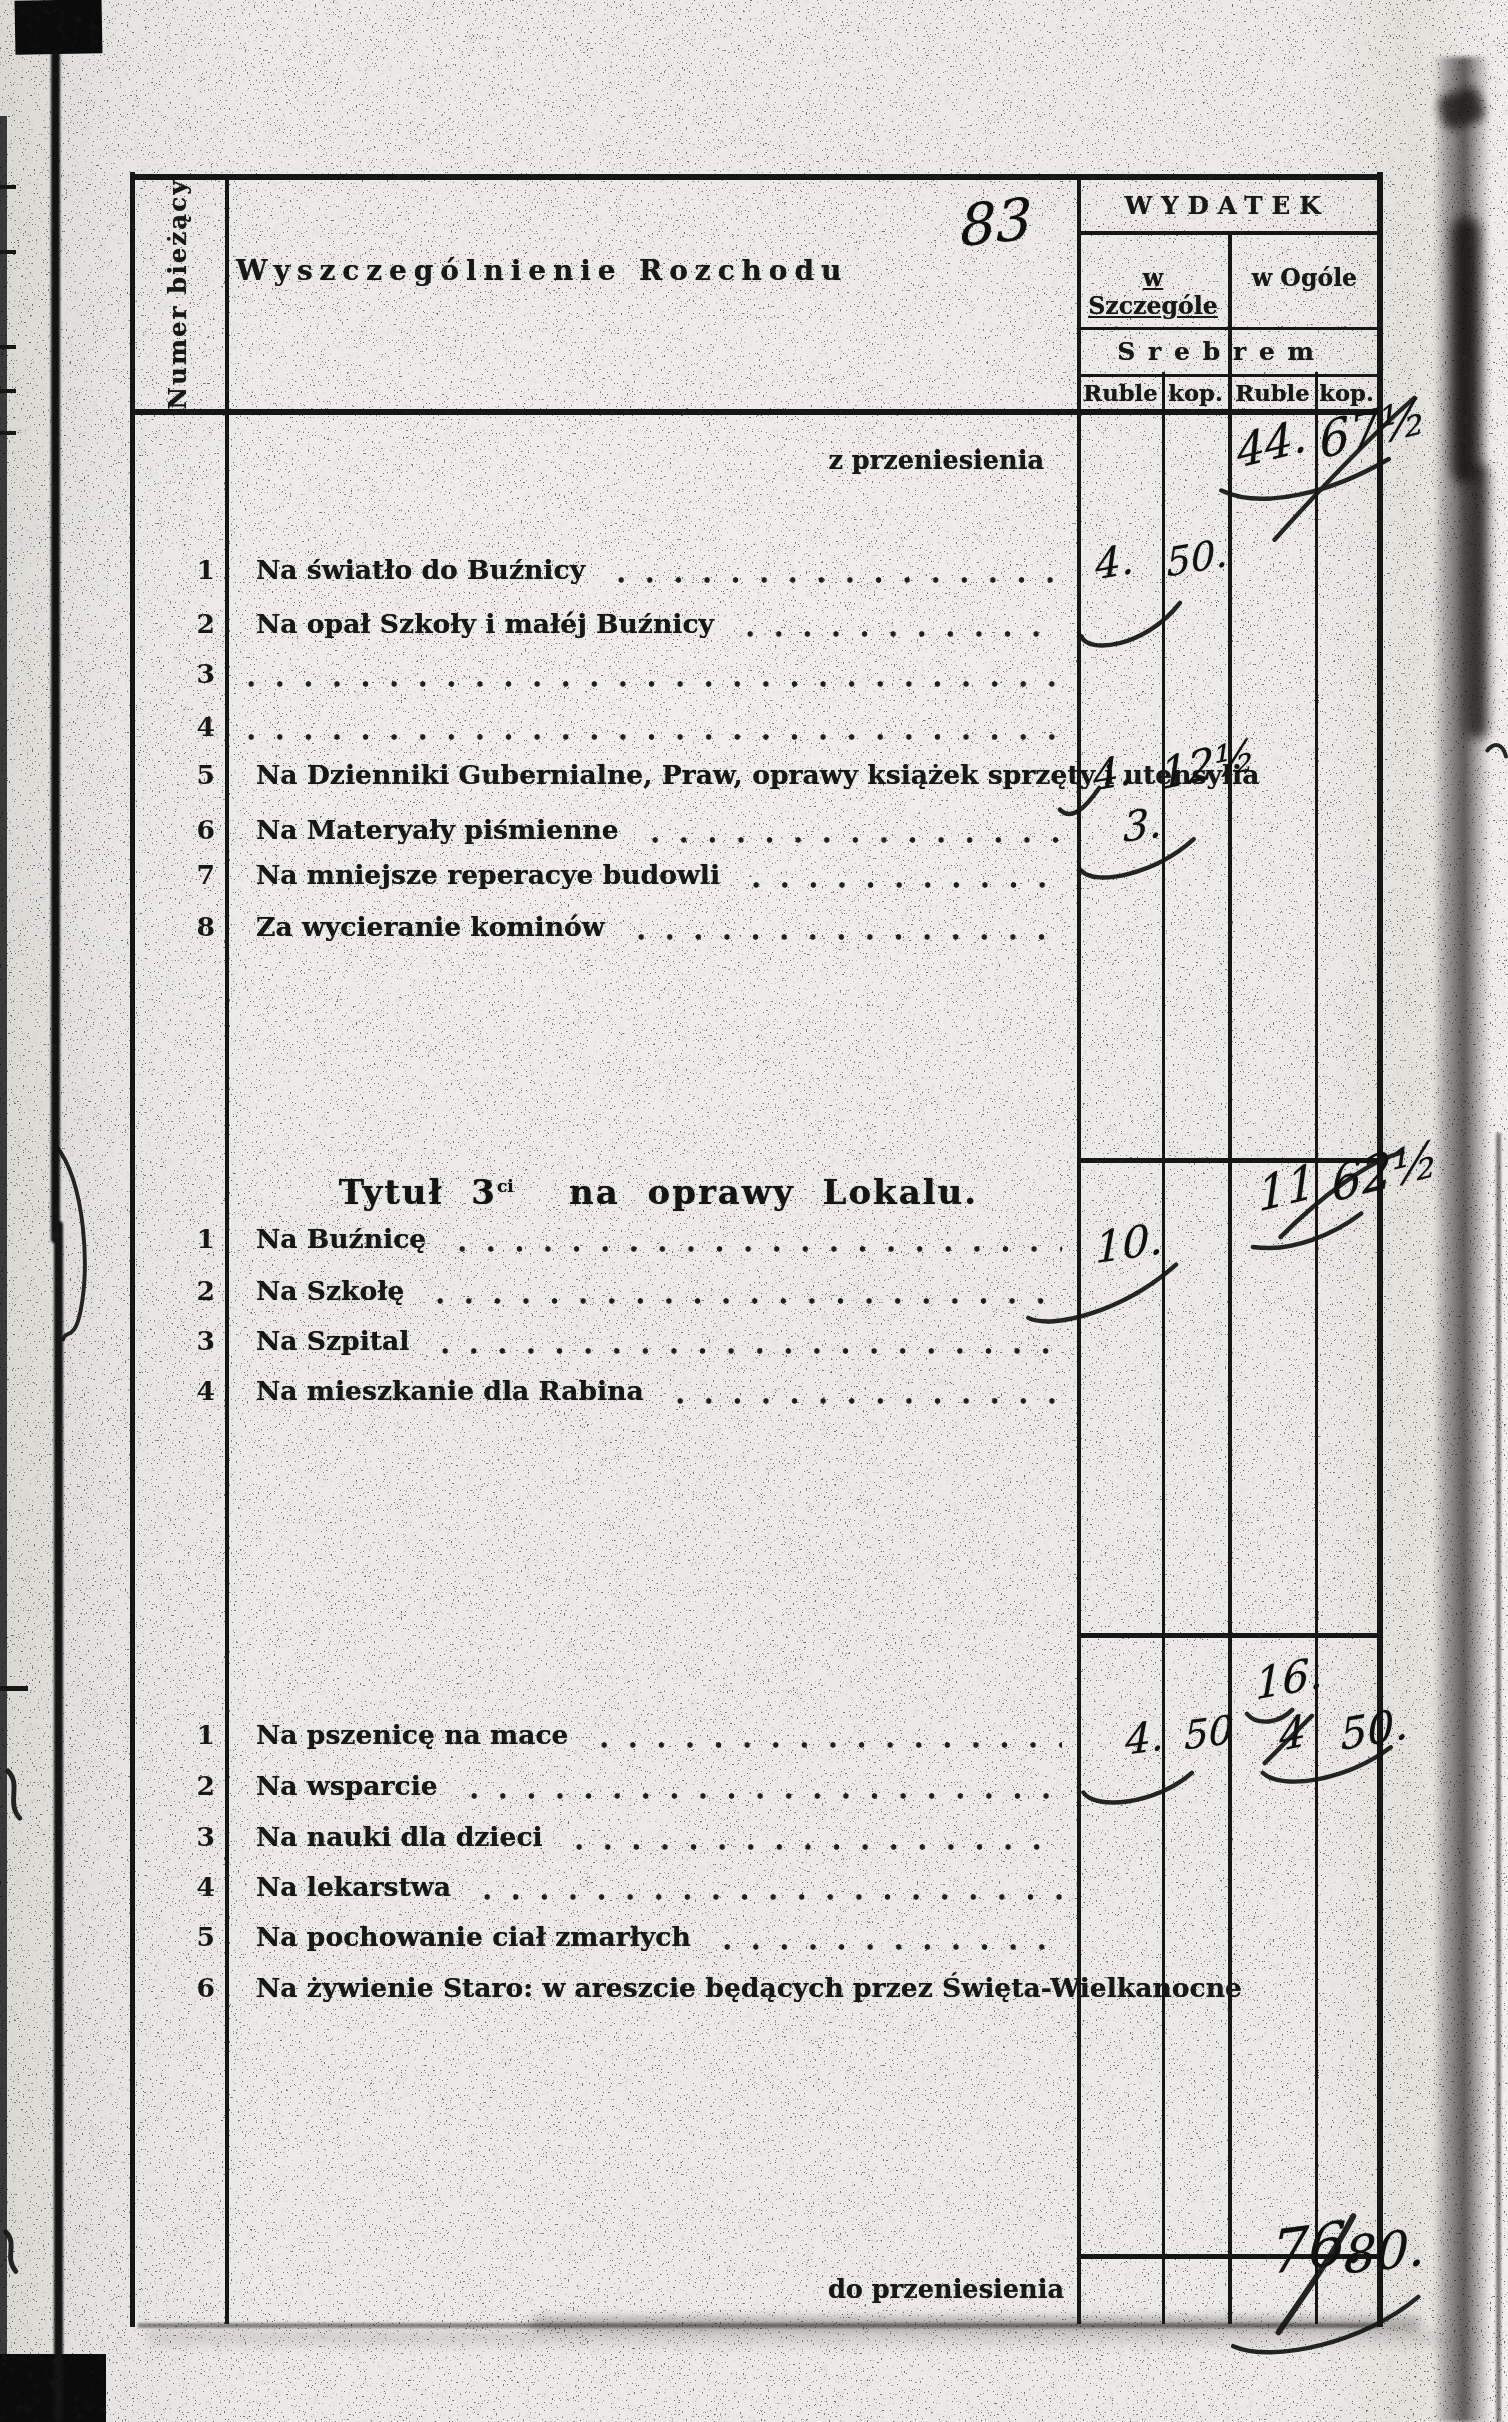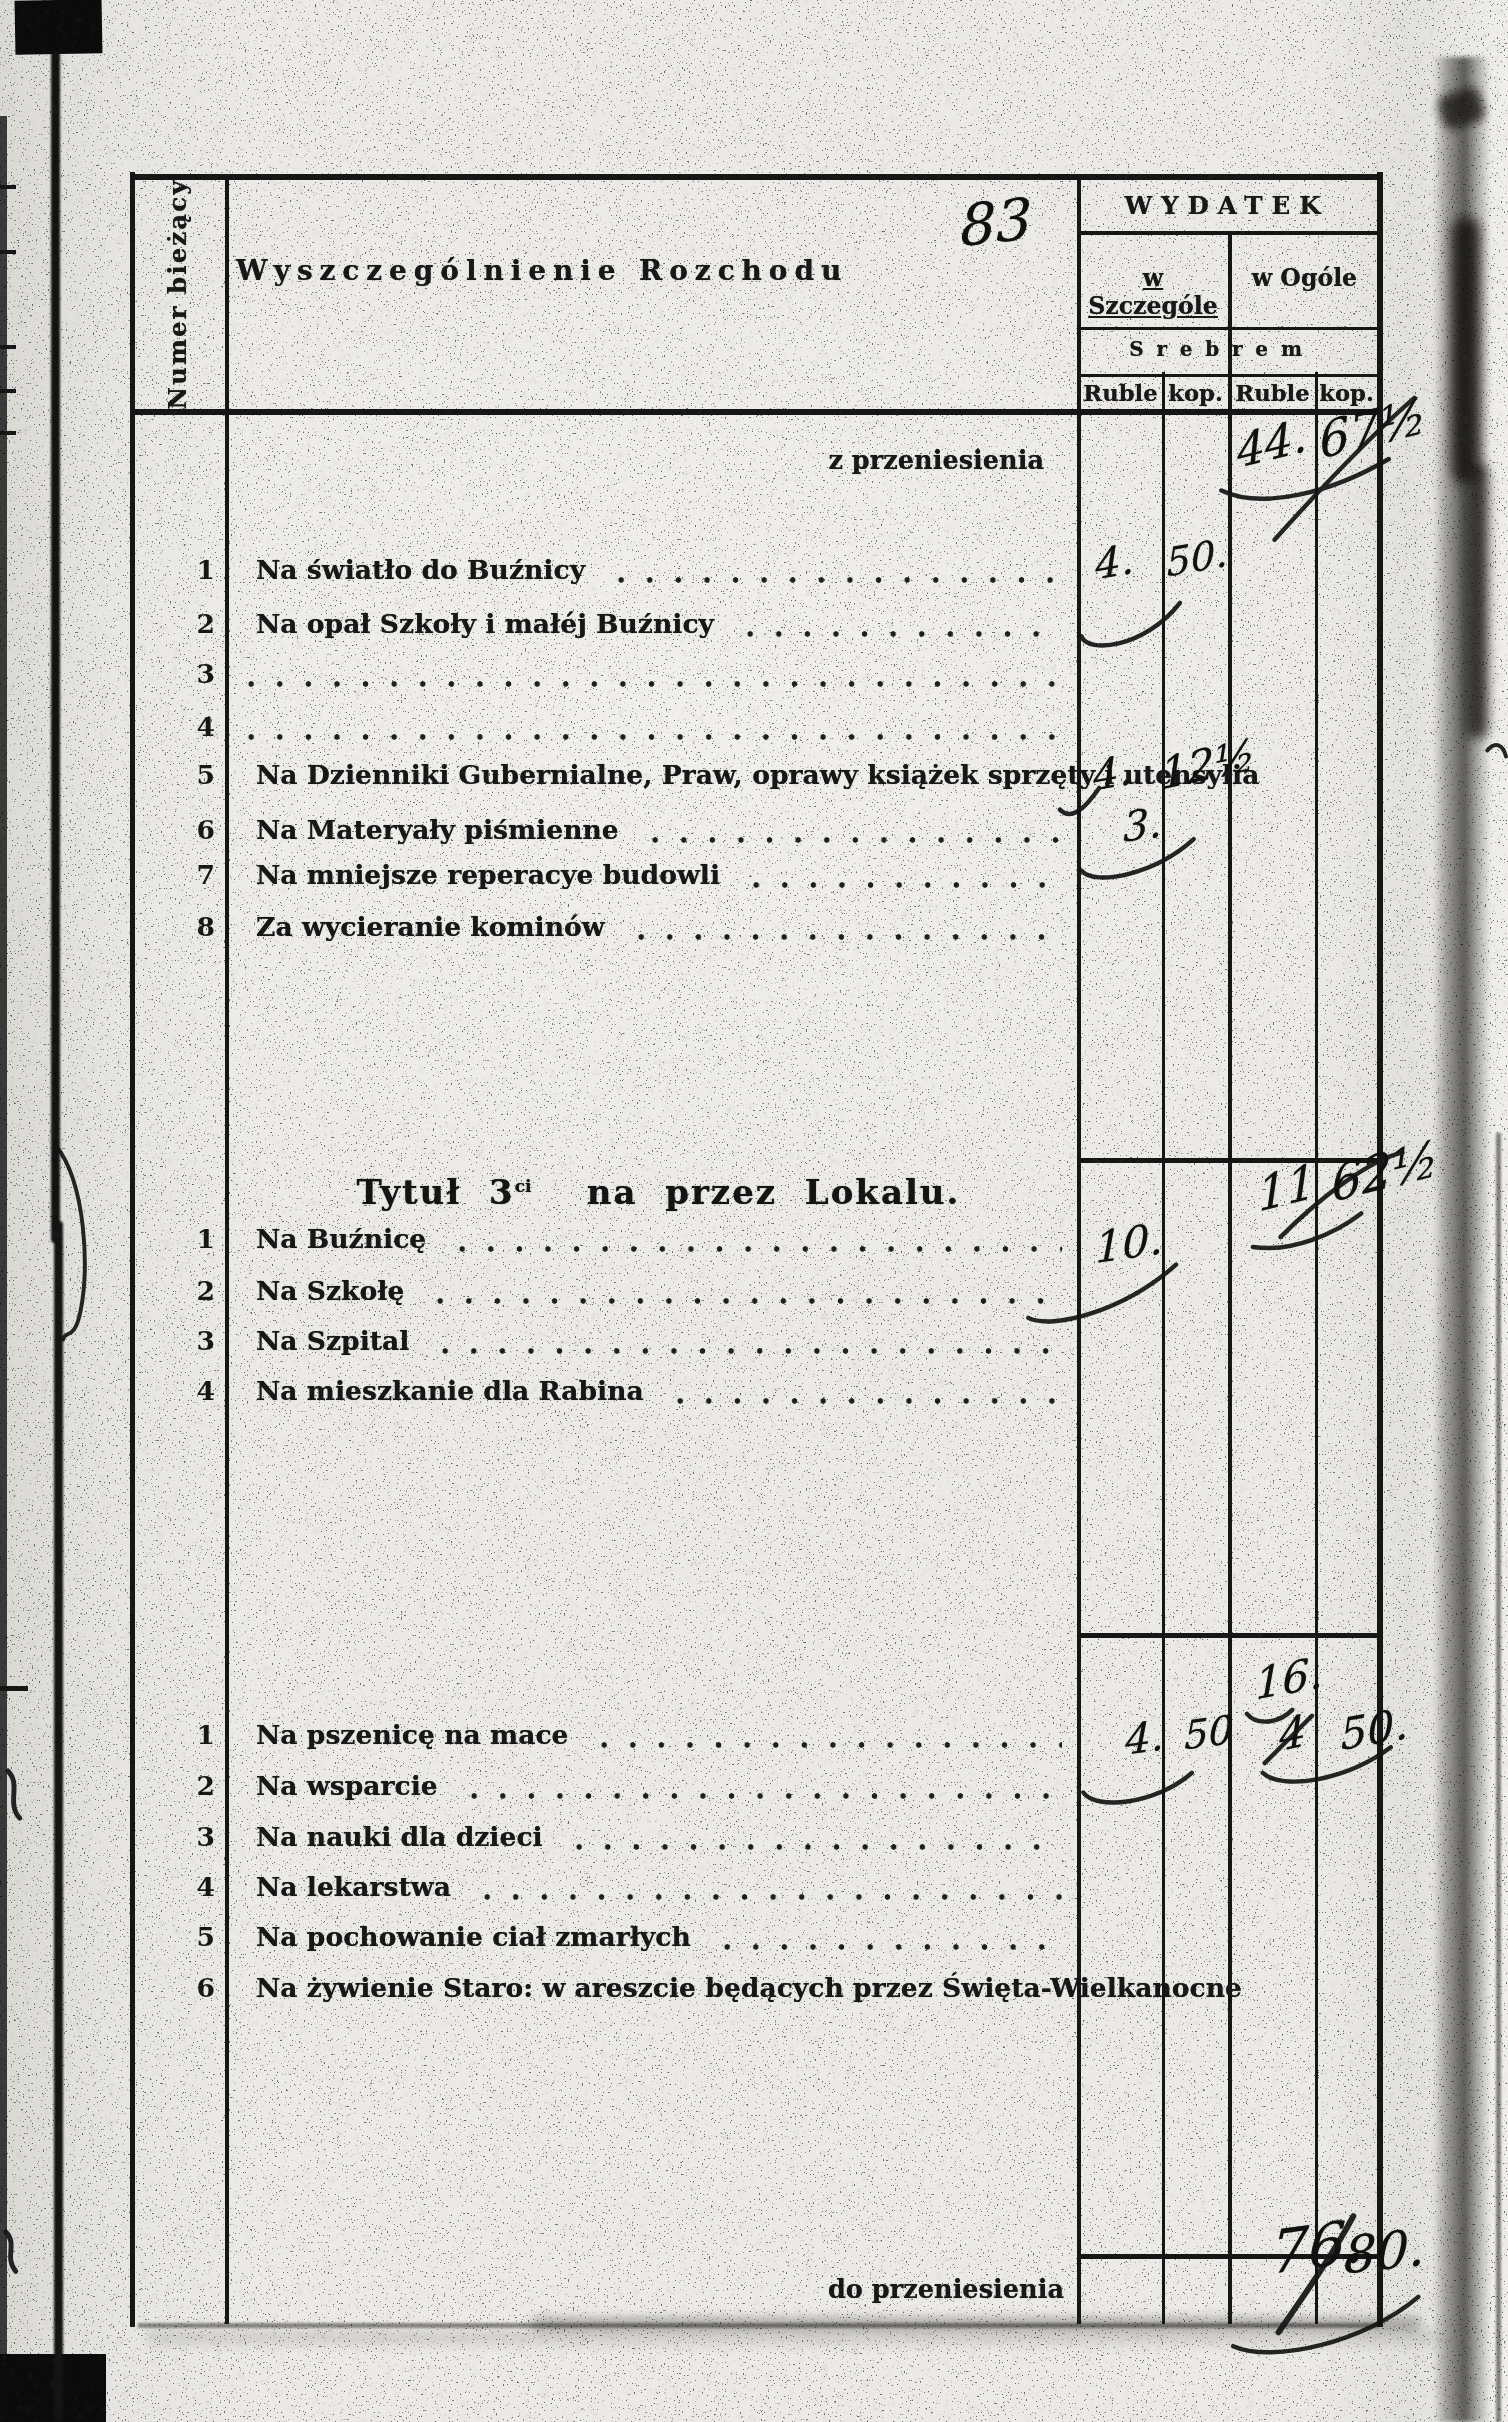--- a/index.html
+++ b/index.html
@@ -80,21 +80,21 @@
 
   <div class="print" style="left:177px;top:294px;transform:translate(-50%,-50%) rotate(-90deg);font-size:24.6px;letter-spacing:2px;white-space:nowrap;">Numer bieżący</div>
 
   <div class="print" style="left:236px;top:254px;width:827px;text-align:left;font-size:28px;letter-spacing:6.9px;white-space:nowrap;">Wyszczególnienie Rozchodu</div>
 
   <div class="hw" style="left:960px;top:189px;font-size:57px;transform:rotate(-6deg) skewX(-6deg);">83</div>
 
   <div class="print" style="left:1077px;top:191px;width:300px;text-align:center;font-size:24.6px;letter-spacing:8.9px;">WYDATEK</div>
   <div class="print" style="left:1077px;top:264px;width:152px;text-align:center;font-size:23.6px;text-decoration:underline;">w Szczególe</div>
   <div class="print" style="left:1232px;top:264px;width:145px;text-align:center;font-size:23.6px;">w Ogóle</div>
-  <div class="print" style="left:1077px;top:337px;width:290px;text-align:center;font-size:20px;letter-spacing:12.8px;">Srebrem</div>
+  <div class="print" style="left:1077px;top:337px;width:290px;text-align:center;font-size:25px;letter-spacing:12.8px;">Srebrem</div>
   <div class="print" style="left:1079px;top:380px;width:83px;text-align:center;font-size:22.7px;">Ruble</div>
   <div class="print" style="left:1164px;top:380px;width:63px;text-align:center;font-size:22.7px;">kop.</div>
   <div class="print" style="left:1231px;top:380px;width:83px;text-align:center;font-size:22.7px;">Ruble</div>
   <div class="print" style="left:1317px;top:380px;width:59px;text-align:center;font-size:22.7px;">kop.</div>
 
   <div class="print" style="left:591px;top:445px;width:453px;text-align:right;font-size:25.6px;">z przeniesienia</div>
 
 
   <div class="rowline" style="top:554px;">
     <span class="rowno">1</span>
@@ -128,21 +128,21 @@
     <span class="rowlabel">Na mniejsze reperacye budowli</span>
     <span class="leader"></span>
   </div>
   <div class="rowline" style="top:911px;">
     <span class="rowno">8</span>
     <span class="rowlabel">Za wycieranie kominów</span>
     <span class="leader"></span>
   </div>
 
   <div class="sechead" style="top:1172px;">
-    <span>Tytuł 3</span><sup>ci</sup>&nbsp; <span>na przez Lokalu.</span>
+    <span>Tytuł 3</span><sup>ci</sup>&nbsp; <span>na oprawy Lokalu.</span>
   </div>
   <div class="rowline" style="top:1223px;">
     <span class="rowno">1</span>
     <span class="rowlabel">Na Buźnicę</span>
     <span class="leader"></span>
   </div>
   <div class="rowline" style="top:1275px;">
     <span class="rowno">2</span>
     <span class="rowlabel">Na Szkołę</span>
     <span class="leader"></span>

